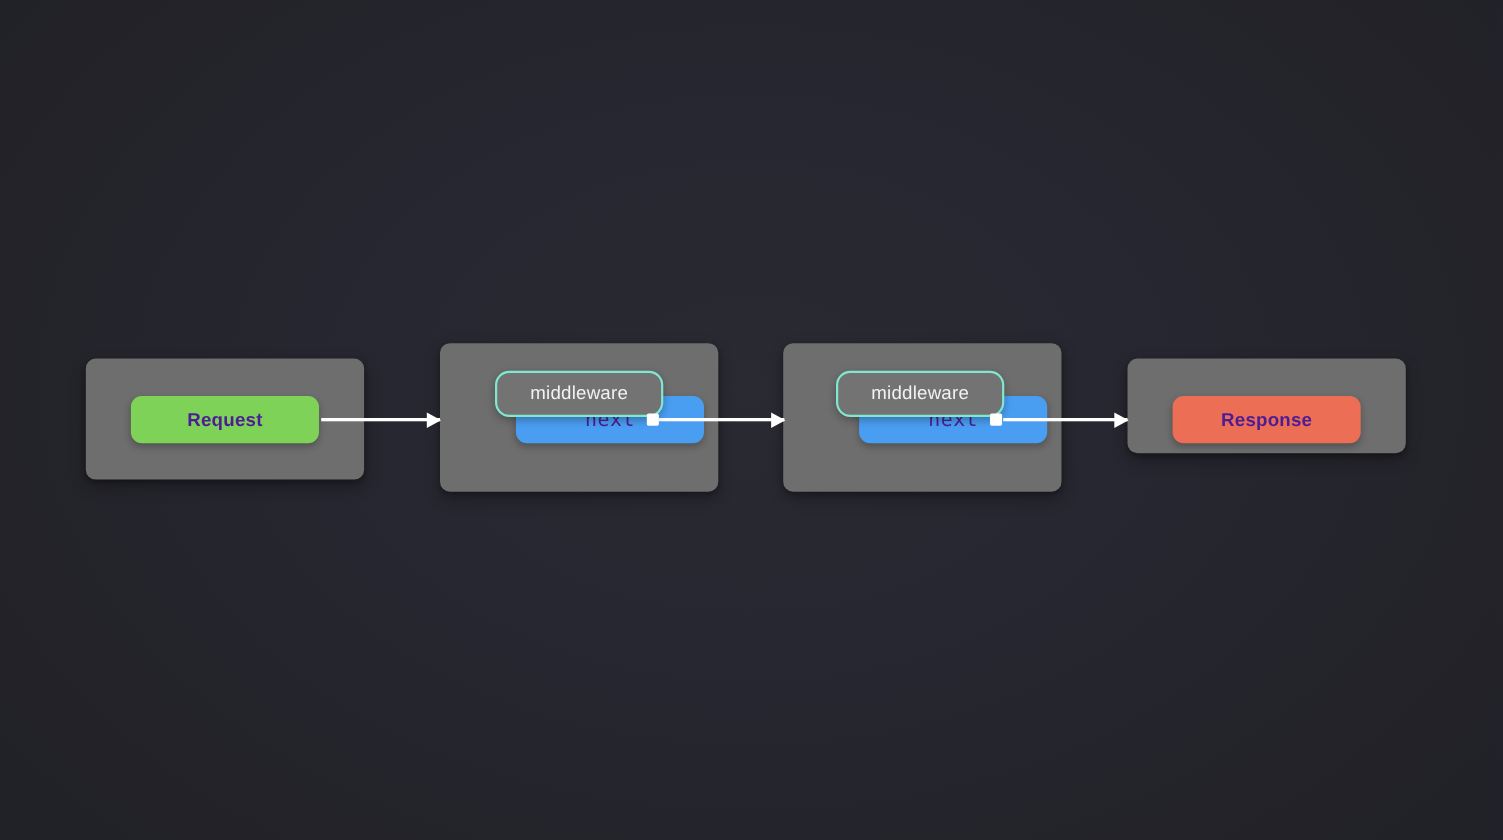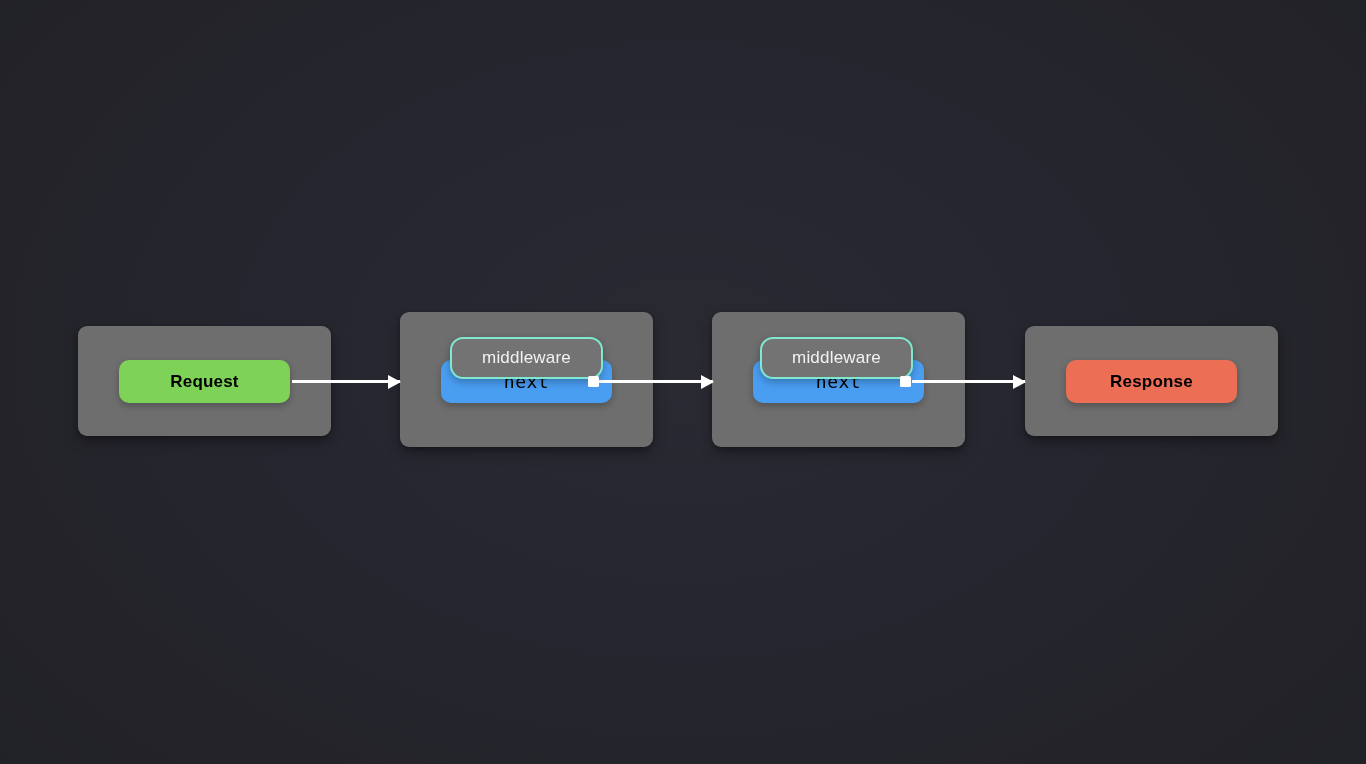--- a/index.html
+++ b/index.html
@@ -32,35 +32,36 @@
     box-shadow: 0 6px 14px rgba(0,0,0,0.30), 0 2px 4px rgba(0,0,0,0.22);
   }
 
   
   .pill {
     position: absolute;
     display: flex;
     align-items: center;
     justify-content: center;
     border-radius: 10px;
-    color: #000000;
+    color: #4c1d95;
     box-shadow: 0 3px 7px rgba(0,0,0,0.25);
     box-sizing: border-box;
     user-select: none;
   }
   .pill-strong {
     font-weight: bold;
     font-size: 17px;
     letter-spacing: 0.2px;
   }
   .pill-next {
     font-family: "DejaVu Sans Mono", "Liberation Mono", monospace;
     font-weight: normal;
     font-size: 18px;
     letter-spacing: 0.5px;
+    margin-left: 28px;
   }
 
   .pill-request  { background: #7ed257; }
   .pill-response { background: #ec6e55; }
   .pill-blue     { background: #4a9ef2; }
 
   
   .mw-label {
     position: absolute;
     display: flex;
@@ -130,17 +131,17 @@
   <div class="arrow" style="left:599px; top:380px; width:114px;"></div>
 
   <div class="node" style="left:712px; top:312px; width:253px; height:135px;">
     <div class="pill pill-blue pill-next" style="left:41px; top:48px; width:171px; height:43px;">next</div>
     <div class="handle" style="left:188px; top:64px;"></div>
   </div>
   <div class="mw-label" style="left:760px; top:297px; width:153px; height:42px;">middleware</div>
 
   <div class="arrow" style="left:912px; top:380px; width:113px;"></div>
 
-  <div class="node" style="left:1025px; top:326px; width:253px; height:110px;">
+  <div class="node" style="left:1025px; top:326px; width:253px; height:86px;">
     <div class="pill pill-response pill-strong" style="left:41px; top:34px; width:171px; height:43px;">Response</div>
   </div>
 
 </div>
 
 </body></html>

